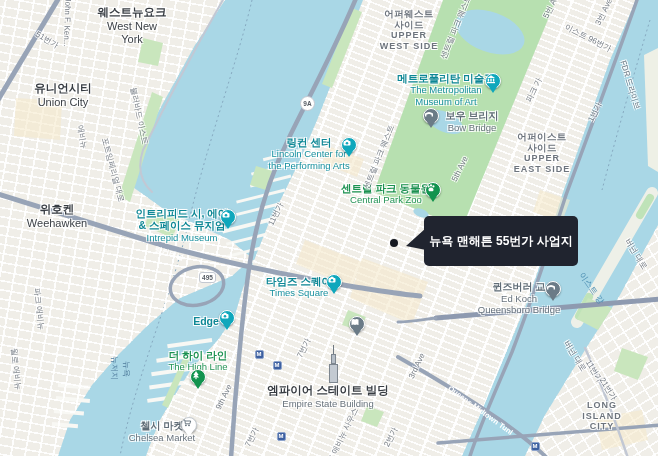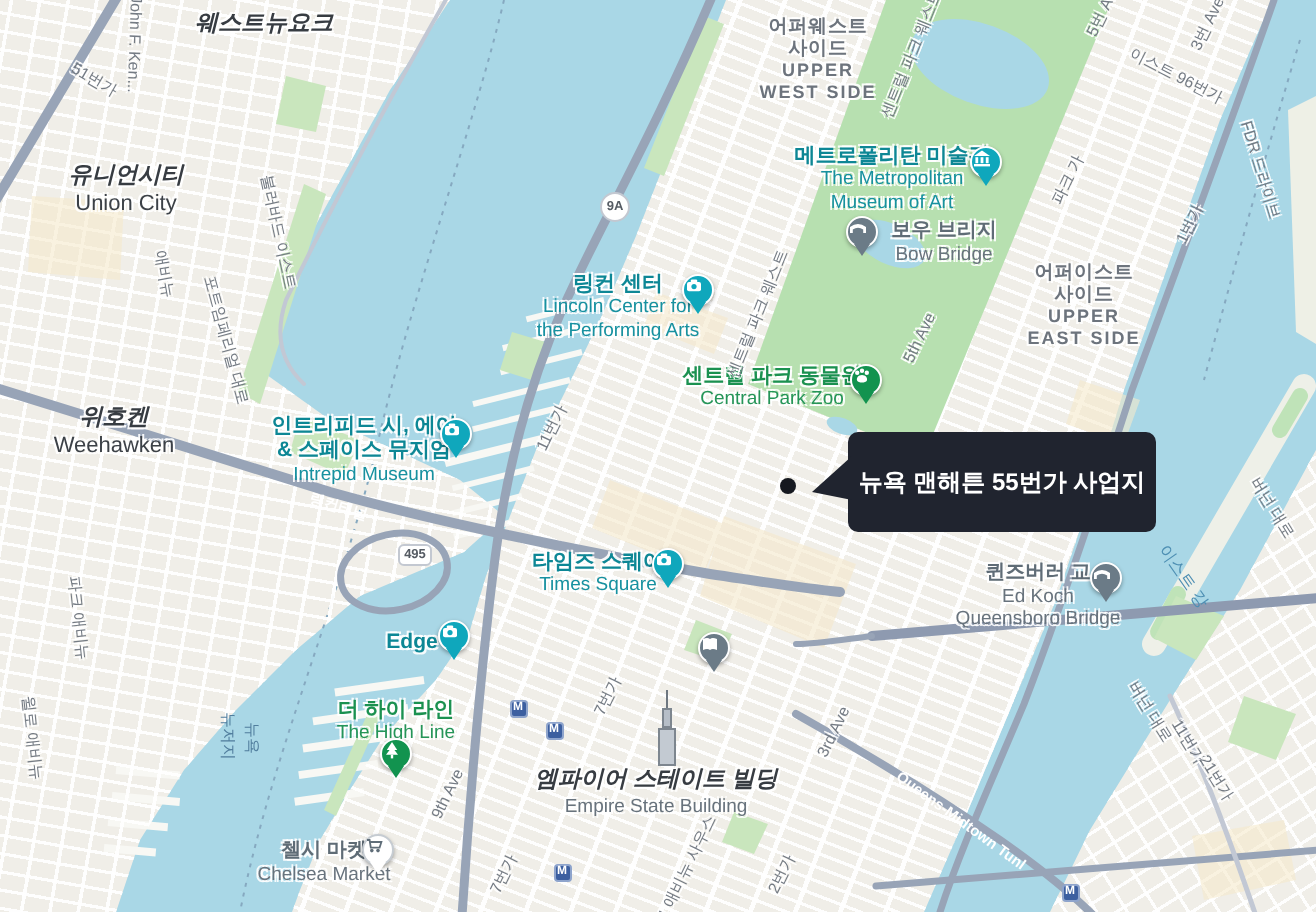--- a/index.html
+++ b/index.html
@@ -20,21 +20,21 @@
     transform:rotate(10deg);}
   .g-qn .inner{
     background:
       repeating-linear-gradient(0deg, transparent 0 8.4px, rgba(255,255,255,.95) 8.4px 10px),
       repeating-linear-gradient(90deg, transparent 0 11.4px, rgba(255,255,255,.95) 11.4px 13px);
     transform:rotate(-32deg);}
   #svg-top{z-index:3;}
   .map-label{position:absolute;z-index:5;text-align:center;line-height:1.18;white-space:pre-line;
     text-shadow:-1px -1px 0 rgba(255,255,255,.9),1px -1px 0 rgba(255,255,255,.9),
                 -1px 1px 0 rgba(255,255,255,.9),1px 1px 0 rgba(255,255,255,.9);}
-  .t-ko-city{font-size:11.5px;font-weight:700;color:#373c42;font-style:italic;}
+  .t-ko-city{font-size:11.5px;font-weight:700;color:#373c42;}
   .t-en-city{font-size:11px;color:#3c4147;}
   .t-ko-district{font-size:9.5px;font-weight:700;color:#6d747d;letter-spacing:.4px;}
   .t-en-district{font-size:9px;font-weight:700;color:#6d747d;letter-spacing:1px;}
   .t-ko-teal{font-size:10.5px;font-weight:700;color:#0d8795;}
   .t-en-teal{font-size:9.5px;color:#1791a0;}
   .t-ko-green{font-size:10.5px;font-weight:700;color:#1b9150;}
   .t-en-green{font-size:9.5px;color:#259558;text-align:center;}
   .t-ko-gray{font-size:10px;font-weight:700;color:#5f6c76;}
   .t-en-gray{font-size:9.5px;color:#68737d;}
   .t-street{font-size:8px;color:#747b84;}
@@ -162,30 +162,32 @@
       <div class="top"></div>
       <div class="base"></div>
   </div>
 
   <div id="callout">
     <div class="tail"></div>
     <span>뉴욕 맨해튼 55번가 사업지</span>
   </div>
   <div id="site-dot"></div>
 
-<div class="map-label" style="left: 132px; top: 6px; transform: translate(-50%, 0px);"><div class="t-ko-city">웨스트뉴요크</div></div>
+<div class="map-label" style="left: 132px; top: 6px; transform: translate(-50%, 0px);"><div class="t-ko-city">웨스트뉴요크</div><div class="t-en-city">West New
+York</div></div>
     <div class="map-label" style="left: 63px; top: 82px; transform: translate(-50%, 0px);"><div class="t-ko-city">유니언시티</div><div class="t-en-city">Union City</div></div>
     <div class="map-label" style="left: 57px; top: 203px; transform: translate(-50%, 0px);"><div class="t-ko-city">위호켄</div><div class="t-en-city">Weehawken</div></div>
     <div class="map-label" style="left: 409px; top: 8px; transform: translate(-50%, 0px);"><div class="t-ko-district">어퍼웨스트
 사이드</div><div class="t-en-district">UPPER
 WEST SIDE</div></div>
     <div class="map-label" style="left: 542px; top: 131px; transform: translate(-50%, 0px);"><div class="t-ko-district">어퍼이스트
 사이드</div><div class="t-en-district">UPPER
 EAST SIDE</div></div>
-    <div class="map-label" style="left: 602px; top: 400px; transform: translate(-50%, 0px);"></div>
+    <div class="map-label" style="left: 602px; top: 400px; transform: translate(-50%, 0px);"><div class="t-en-district">LONG
+ISLAND CITY</div></div>
     <div class="map-label" style="left: 446px; top: 72px; transform: translate(-50%, 0px);"><div class="t-ko-teal">메트로폴리탄 미술관</div><div class="t-en-teal">The Metropolitan
 Museum of Art</div></div>
     <div class="map-label" style="left: 472px; top: 110px; transform: translate(-50%, 0px);"><div class="t-ko-gray">보우 브리지</div><div class="t-en-gray">Bow Bridge</div></div>
     <div class="map-label" style="left: 386px; top: 182px; transform: translate(-50%, 0px);"><div class="t-ko-green">센트럴 파크 동물원</div><div class="t-en-green">Central Park Zoo</div></div>
     <div class="map-label" style="left: 309px; top: 136px; transform: translate(-50%, 0px);"><div class="t-ko-teal">링컨 센터</div><div class="t-en-teal">Lincoln Center for
 the Performing Arts</div></div>
     <div class="map-label" style="left: 182px; top: 207px; transform: translate(-50%, 0px);"><div class="t-ko-teal">인트리피드 시, 에어
 &amp; 스페이스 뮤지엄</div><div class="t-en-teal">Intrepid Museum</div></div>
     <div class="map-label" style="left: 299px; top: 275px; transform: translate(-50%, 0px);"><div class="t-ko-teal">타임즈 스퀘어</div><div class="t-en-teal">Times Square</div></div>
     <div class="map-label" style="left: 206px; top: 315px; transform: translate(-50%, 0px);"><div class="t-ko-teal">Edge</div></div>

